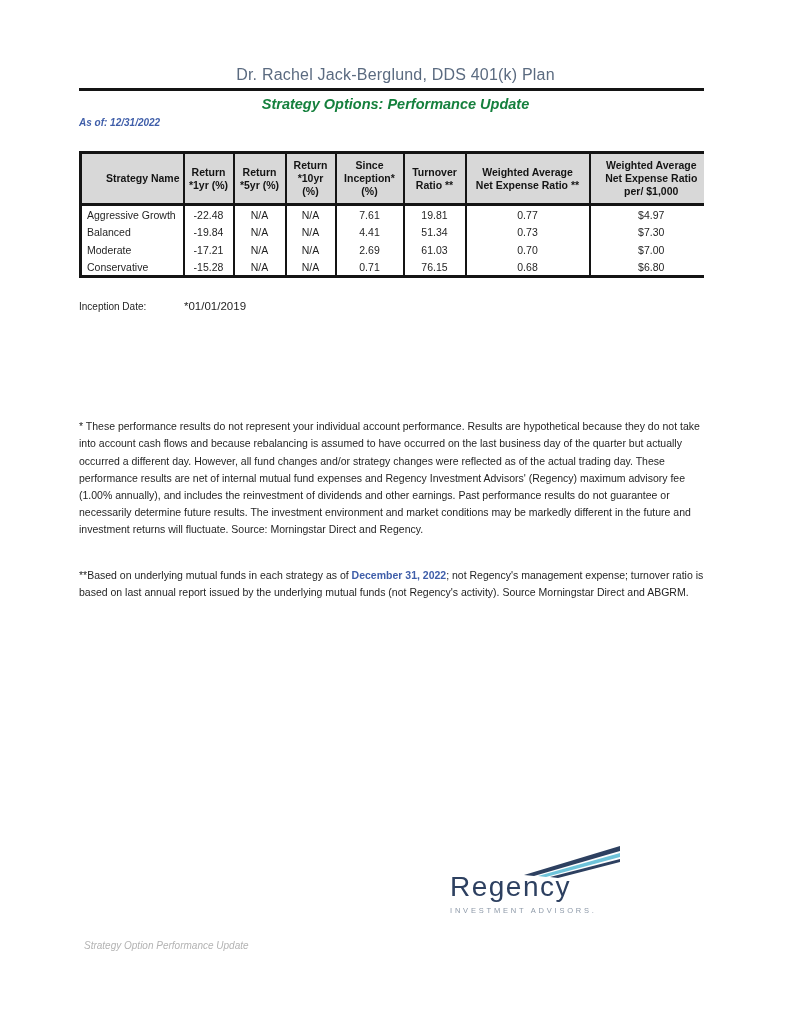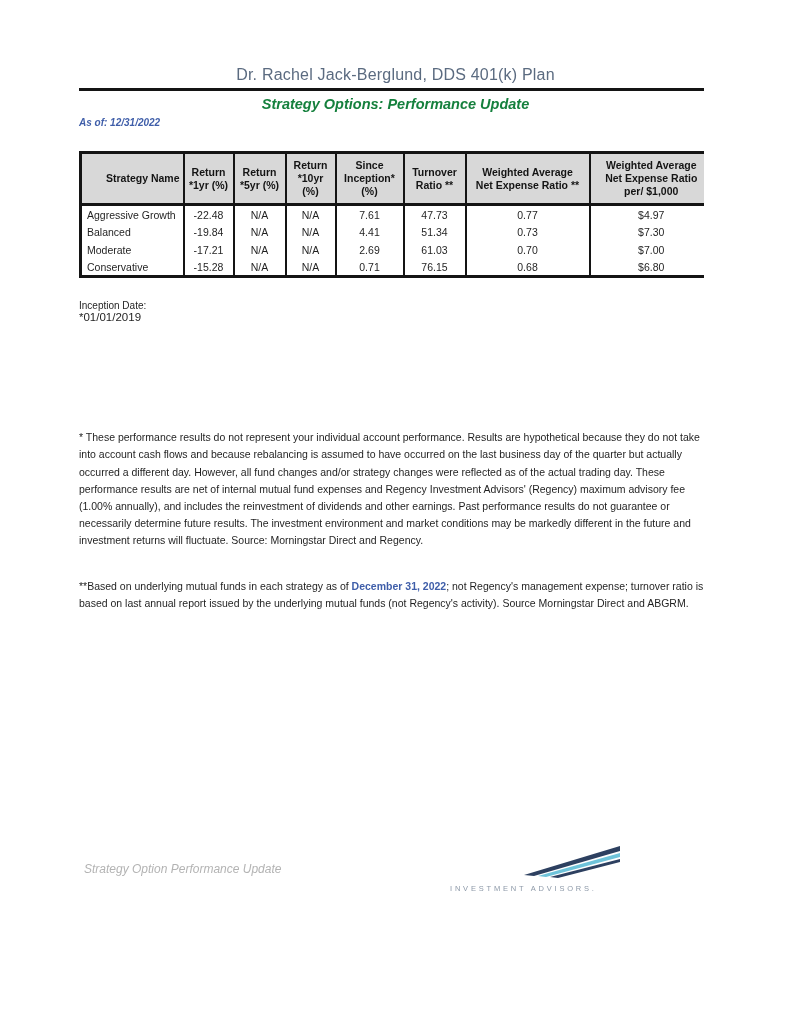--- a/index.html
+++ b/index.html
@@ -84,21 +84,20 @@
     height: 18px;
   }
   table.perf td.cell-name { text-align: left; padding-left: 5px; }
 
   
   .inception {
     margin-top: 22px;
     display: flex;
     align-items: baseline;
     font-size: 10px;
-    flex-direction: column;
   }
   .inception .label { width: 105px; color: #1f1f1f; }
   .inception .value { font-size: 11.5px; color: #1f1f1f; }
 
   
   .disclaimer-1 {
     margin-top: 106px;
     font-size: 10.5px;
     line-height: 1.63;
     color: #1f1f1f;
@@ -131,22 +130,22 @@
     margin-top: 5px;
     font-size: 7.5px;
     letter-spacing: 2.8px;
     color: #8d99a8;
   }
 
   
   .footer-note {
     position: absolute;
     left: 84px;
-    top: 862px;
-    font-size: 12px;
+    top: 940px;
+    font-size: 10px;
     font-style: italic;
     color: #b3b3b3;
     text-align: right;
   }
 </style>
 </head>
 <body>
 
 <div class="page">
   <div class="content">
@@ -188,21 +187,21 @@
 per/ $1,000</th>
         </tr>
       </thead>
       <tbody>
         <tr>
           <td class="cell-name">Aggressive Growth</td>
           <td>-22.48</td>
           <td>N/A</td>
           <td>N/A</td>
           <td>7.61</td>
-          <td>47.73</td>
+          <td>19.81</td>
           <td>0.77</td>
           <td>$4.97</td>
         </tr>
         <tr>
           <td class="cell-name">Balanced</td>
           <td>-19.84</td>
           <td>N/A</td>
           <td>N/A</td>
           <td>4.41</td>
           <td>51.34</td>
@@ -242,17 +241,18 @@
     <div class="disclaimer-2"><span>**Based on underlying mutual funds in each strategy as of </span><span class="blue-bold">December 31, 2022</span><span>; not Regency's management expense; turnover ratio is based on last annual report  issued by the underlying mutual funds (not Regency's activity). Source Morningstar Direct and ABGRM.</span></div>
 
   </div>
 
   <div class="logo">
     <svg class="logo-swoosh" width="110" height="34" viewBox="0 0 110 34">
       <polygon points="12,30 108,1 108,6 22,31" fill="#2d4060"></polygon>
       <polygon points="26,31 108,8 108,12 34,32" fill="#6ec3da"></polygon>
       <polygon points="38,32 108,14 108,17 46,33" fill="#2d4060"></polygon>
     </svg>
+    <div class="logo-word">Regency</div>
     <div class="logo-tagline">INVESTMENT ADVISORS.</div>
   </div>
 
   <div class="footer-note">Strategy Option Performance Update</div>
 </div>
 
 </body></html>

